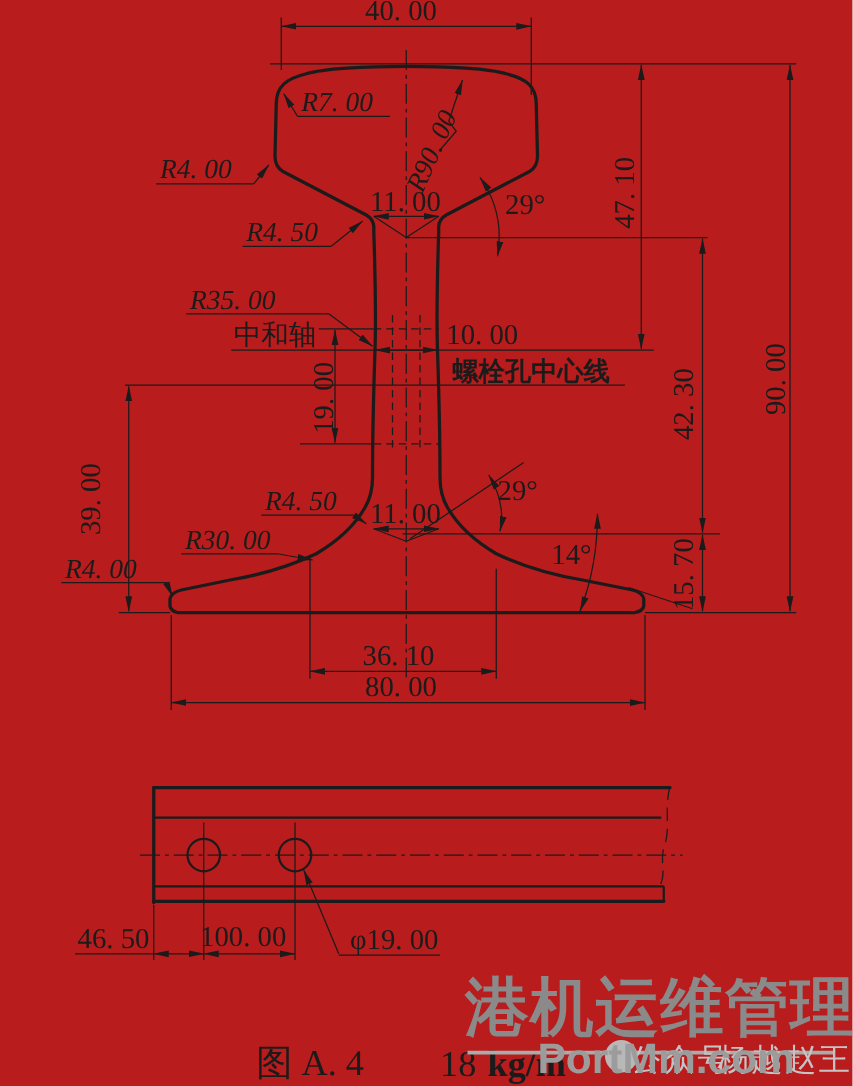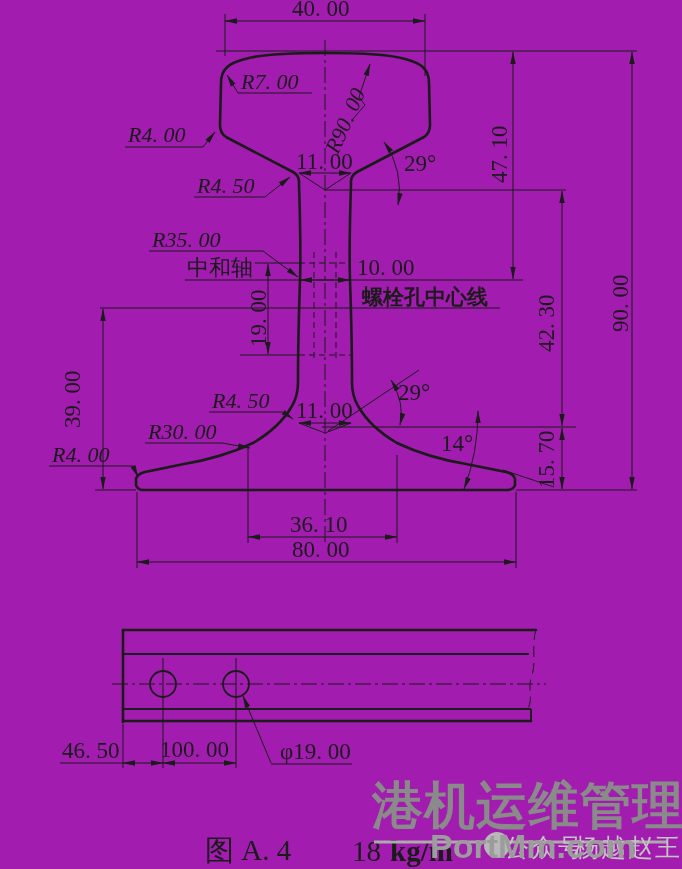--- a/index.html
+++ b/index.html
@@ -1,16 +1,16 @@
 <!DOCTYPE html>
 <html><head>
 <meta charset="utf-8">
 <style>
   html,body{margin:0;padding:0;background:#ffffff;}
-  .page{position:relative;width:682px;height:869px;background:#a21caf;overflow:hidden;}
+  .page{position:relative;width:682px;height:869px;background:#b91c1c;overflow:hidden;}
   svg{display:block;}
   text{fill:#1b1b1b;}
   .dim-t{font-family:"Liberation Serif",serif;font-size:23px;}
   .rad-t{font-family:"Liberation Serif",serif;font-size:22px;font-style:italic;}
   .cn-t{font-family:"Liberation Serif",serif;font-size:22px;}
   .cn-b{font-family:"Liberation Serif",serif;font-size:21px;font-weight:bold;}
   .cap-t{font-family:"Liberation Serif",serif;font-size:29px;}
   .cap-b{font-family:"Liberation Serif",serif;font-size:29px;font-weight:bold;}
   .wm-big{font-family:"Liberation Sans",sans-serif;font-size:51px;font-weight:bold;fill:#8a8a8a;letter-spacing:1px;}
   .wm-site{font-family:"Liberation Sans",sans-serif;font-size:34px;font-weight:bold;fill:#9c9c9c;}

